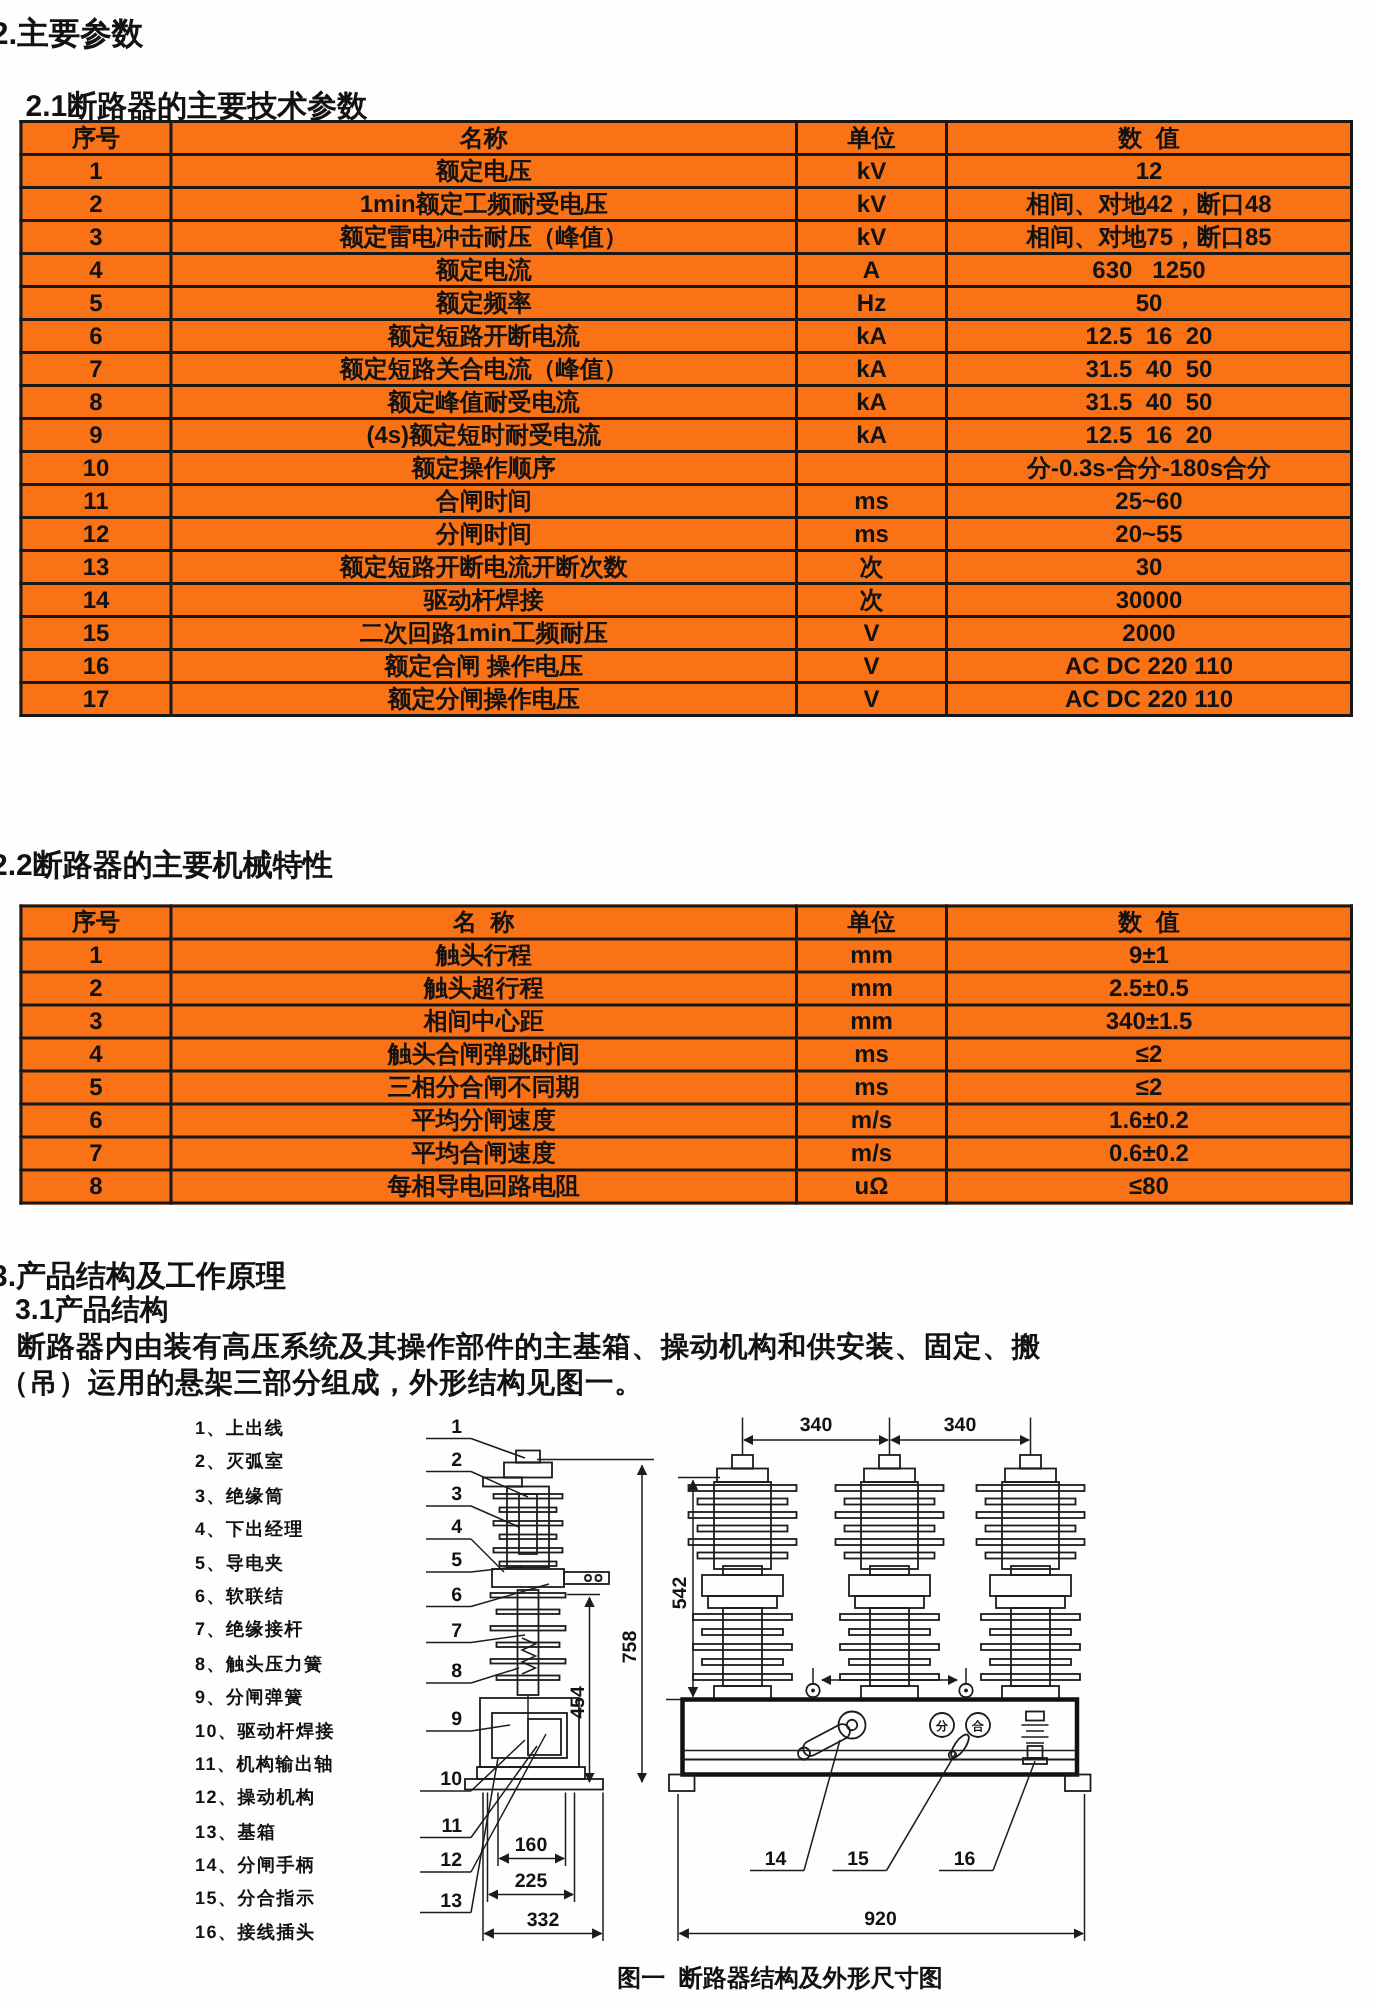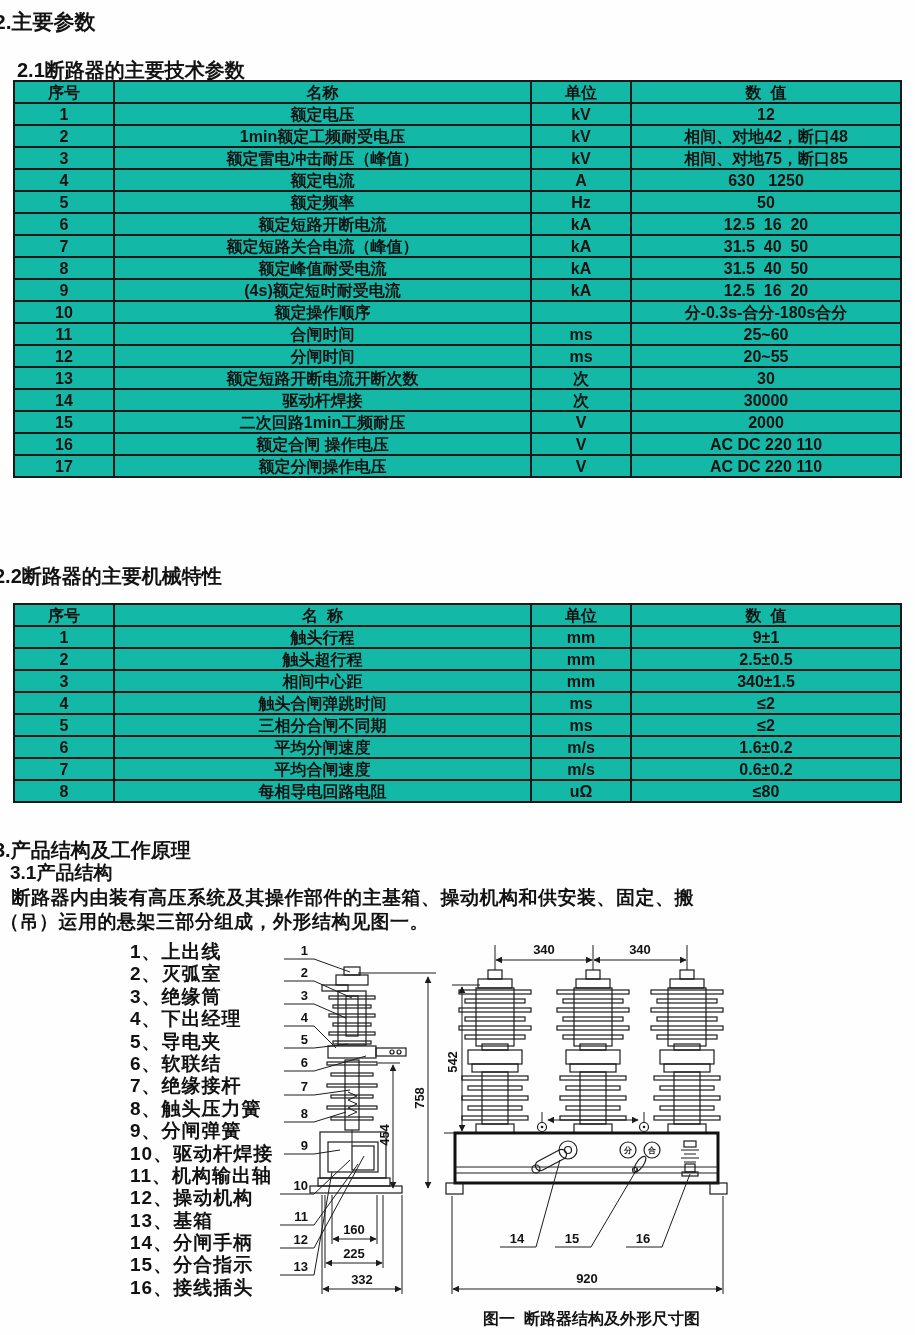--- a/index.html
+++ b/index.html
@@ -7,37 +7,37 @@
     width:915px;height:1335px;position:relative;background:#fefefe;
     font-family:"Liberation Sans","DejaVu Sans",sans-serif;color:#121212;
     overflow:hidden;
   }
   .abs{position:absolute;}
   .hd{position:absolute;font-weight:bold;white-space:pre;}
   .h1{font-size:21px;}
   .h2{font-size:20px;}
   .tag{font-size:15px;font-weight:bold;margin-top:28px;}
   .para{font-size:19px;font-weight:bold;white-space:pre;letter-spacing:0.5px;}
-  table.ptable{position:absolute;border-collapse:collapse;table-layout:fixed;background:#14b8a6;}
+  table.ptable{position:absolute;border-collapse:collapse;table-layout:fixed;background:#f97316;}
   .ptable td,.ptable th{
     border:2px solid #181818;text-align:center;vertical-align:middle;
     font-size:16px;font-weight:bold;padding:0;height:20px;line-height:19px;
     white-space:pre;overflow:hidden;
   }
-  #parts-list{position:absolute;left:130px;top:941px;font-size:19px;font-weight:bold;}
+  #parts-list{position:absolute;left:130px;top:941px;font-size:12px;font-weight:bold;}
   #parts-list .pl-item{height:22.4px;line-height:22.4px;white-space:pre;letter-spacing:1px;}
   #figure-svg{position:absolute;left:265px;top:935px;}
   #figure-svg *{vector-effect:none;}
   .ln{stroke:#1c1c1c;stroke-width:1.2;fill:none;}
   .thin{stroke:#1c1c1c;stroke-width:1;fill:none;}
   .thick{stroke:#111;stroke-width:3;fill:none;}
   .dim{stroke:#1c1c1c;stroke-width:1;fill:none;}
   .svgtxt{font-family:"Liberation Sans","DejaVu Sans",sans-serif;font-size:13px;fill:#121212;font-weight:bold;}
   .svgsm{font-family:"Liberation Sans","DejaVu Sans",sans-serif;font-size:8px;fill:#121212;font-weight:bold;}
-  #figure-caption{position:absolute;left:340px;top:1309px;width:360px;text-align:right;
+  #figure-caption{position:absolute;left:340px;top:1309px;width:360px;text-align:center;
     font-size:16px;font-weight:bold;white-space:pre;}
 </style>
 </head>
 <body>
 
 <div class="hd h1" style="left:-6px;top:8px;">2.主要参数</div>
 <div class="hd h2" style="left:17px;top:41px;margin-top:16px;">2.1断路器的主要技术参数</div>
 <div class="abs tag" style="left:874px;top:59px;">表1</div>
 
 <table class="ptable" id="table1" style="left:13px;top:80px;width:887px;">

